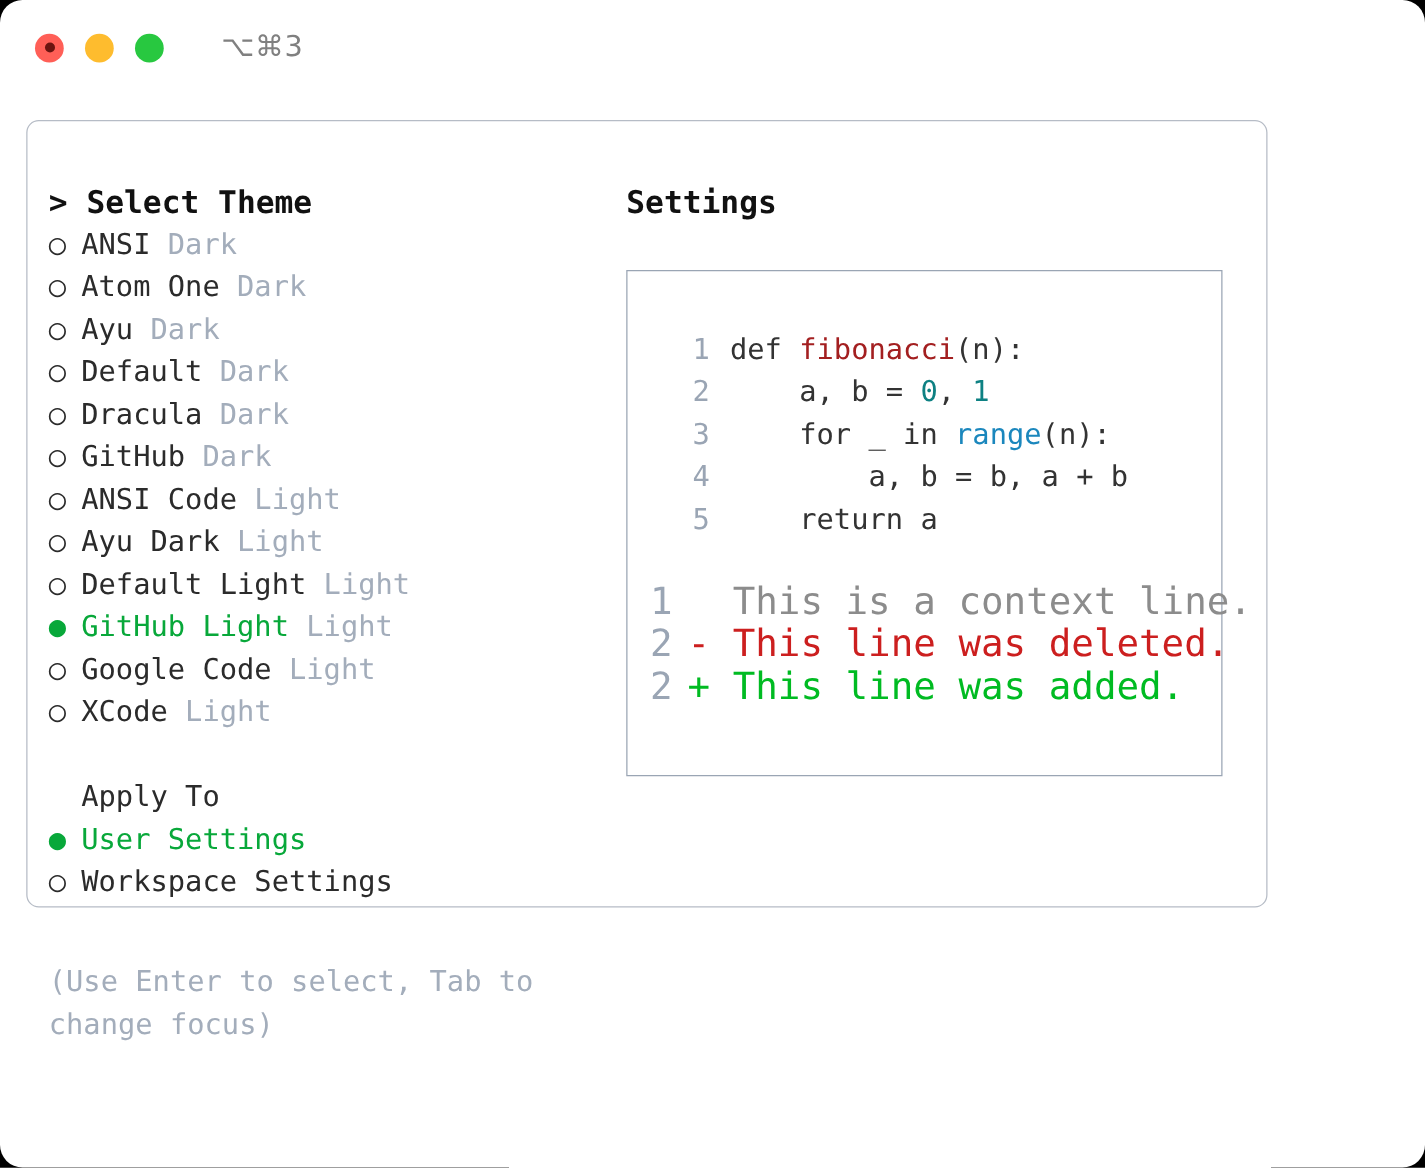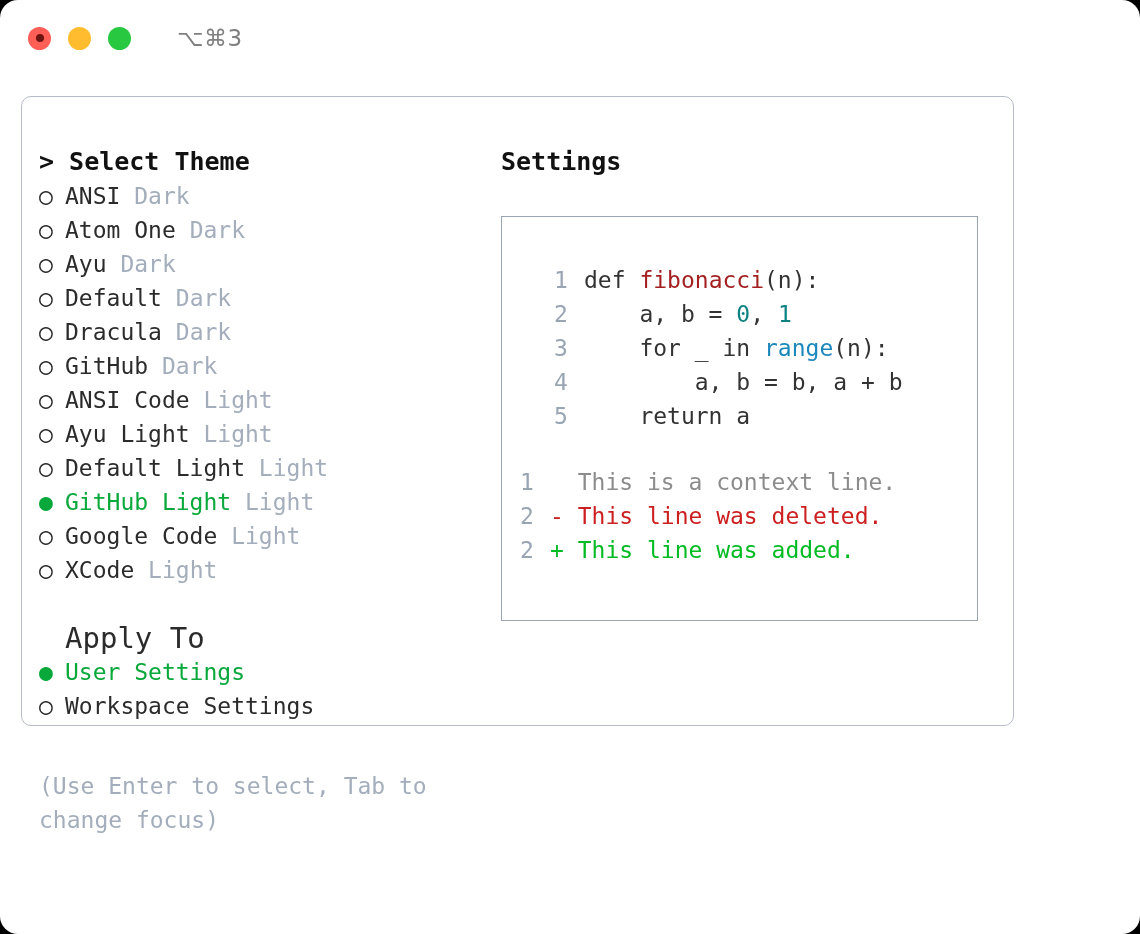--- a/index.html
+++ b/index.html
@@ -110,21 +110,21 @@
     color: #2b2b2b;
   }
   .bullet.sel { color: #08a83a; }
   .opt-label { color: #2b2b2b; }
   .opt-row.selected .opt-label { color: #08a83a; }
   .opt-variant { color: #a3adbb; }
 
   .section-gap { height: 34px; }
 
   .apply-header {
-    font-size: 29px;
+    font-size: 23px;
     line-height: 34px;
     color: #2b2b2b;
     white-space: pre;
     padding-left: 26px;
   }
 
   .hint {
     margin-top: 46px;
     font-size: 23px;
     line-height: 34px;
@@ -171,21 +171,21 @@
   }
   .tok-plain { color: #333333; }
   .tok-fn    { color: #a31f20; }
   .tok-num   { color: #0e8183; }
   .tok-kw    { color: #1b87bd; }
 
   .diff {
     position: absolute;
     left: 18px;
     top: 248px;
-    font-size: 23px;
+    font-size: 30px;
     line-height: 34px;
     white-space: pre;
   }
   .diff-ctx { color: #8c8c8c; }
   .diff-del { color: #cc1f1f; }
   .diff-add { color: #00bb22; }
 </style>
 </head>
 <body>
 
@@ -208,21 +208,21 @@
         <div class="header-row"><span>&gt; </span><span>Select Theme</span></div>
 
         <div id="theme-list">
             <div class="opt-row"><span class="bullet">○</span><span class="opt-label">ANSI</span><span class="opt-variant"> Dark</span></div>
             <div class="opt-row"><span class="bullet">○</span><span class="opt-label">Atom One</span><span class="opt-variant"> Dark</span></div>
             <div class="opt-row"><span class="bullet">○</span><span class="opt-label">Ayu</span><span class="opt-variant"> Dark</span></div>
             <div class="opt-row"><span class="bullet">○</span><span class="opt-label">Default</span><span class="opt-variant"> Dark</span></div>
             <div class="opt-row"><span class="bullet">○</span><span class="opt-label">Dracula</span><span class="opt-variant"> Dark</span></div>
             <div class="opt-row"><span class="bullet">○</span><span class="opt-label">GitHub</span><span class="opt-variant"> Dark</span></div>
             <div class="opt-row"><span class="bullet">○</span><span class="opt-label">ANSI Code</span><span class="opt-variant"> Light</span></div>
-            <div class="opt-row"><span class="bullet">○</span><span class="opt-label">Ayu Light</span><span class="opt-variant"> Light</span></div>
+            <div class="opt-row"><span class="bullet">○</span><span class="opt-label">Ayu Dark</span><span class="opt-variant"> Light</span></div>
             <div class="opt-row"><span class="bullet">○</span><span class="opt-label">Default Light</span><span class="opt-variant"> Light</span></div>
             <div class="opt-row selected"><span class="bullet sel">●</span><span class="opt-label">GitHub Light</span><span class="opt-variant"> Light</span></div>
             <div class="opt-row"><span class="bullet">○</span><span class="opt-label">Google Code</span><span class="opt-variant"> Light</span></div>
             <div class="opt-row"><span class="bullet">○</span><span class="opt-label">XCode</span><span class="opt-variant"> Light</span></div>
           </div>
 
         <div class="section-gap"></div>
 
         <div class="apply-header">Apply To</div>
 

